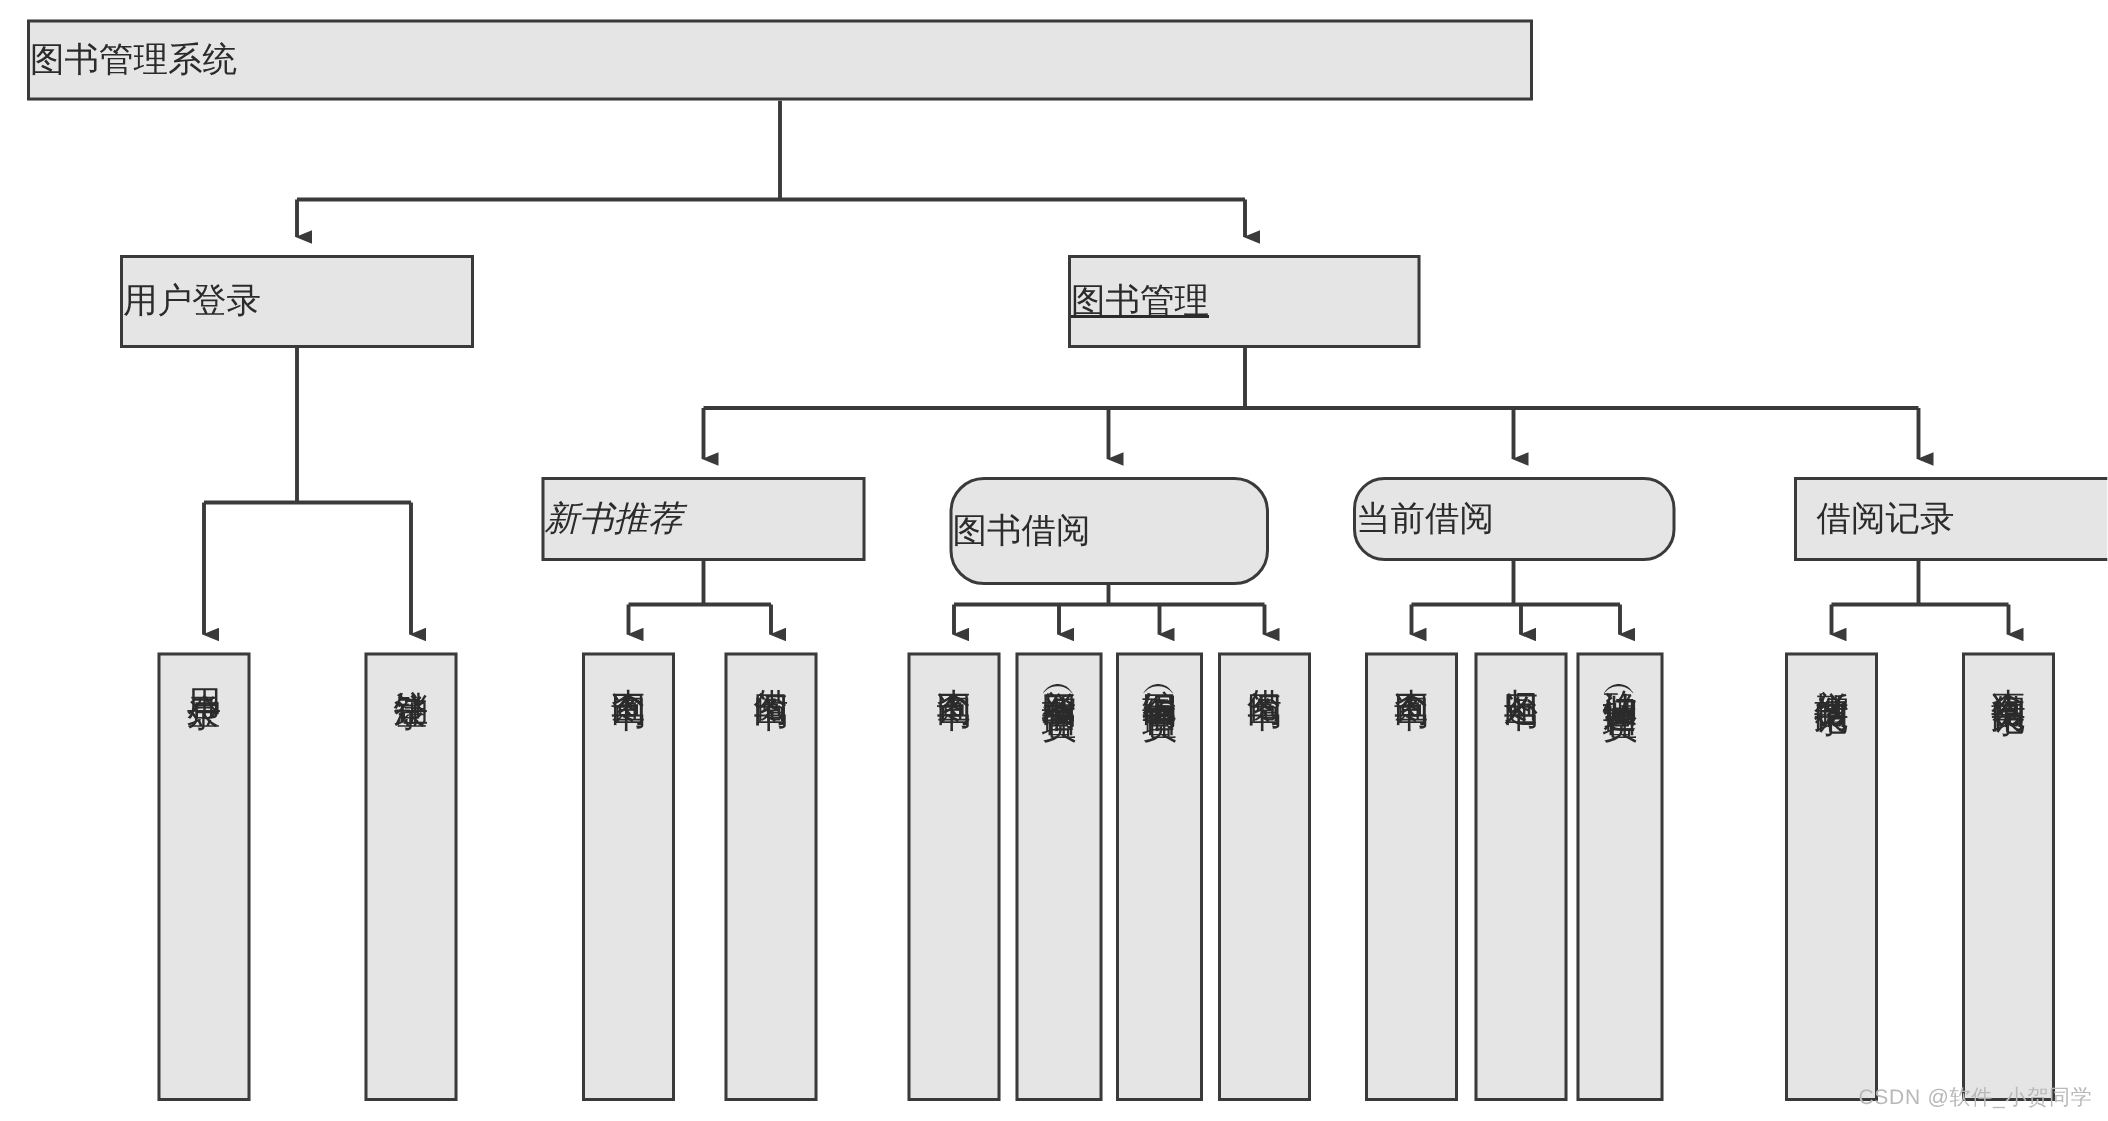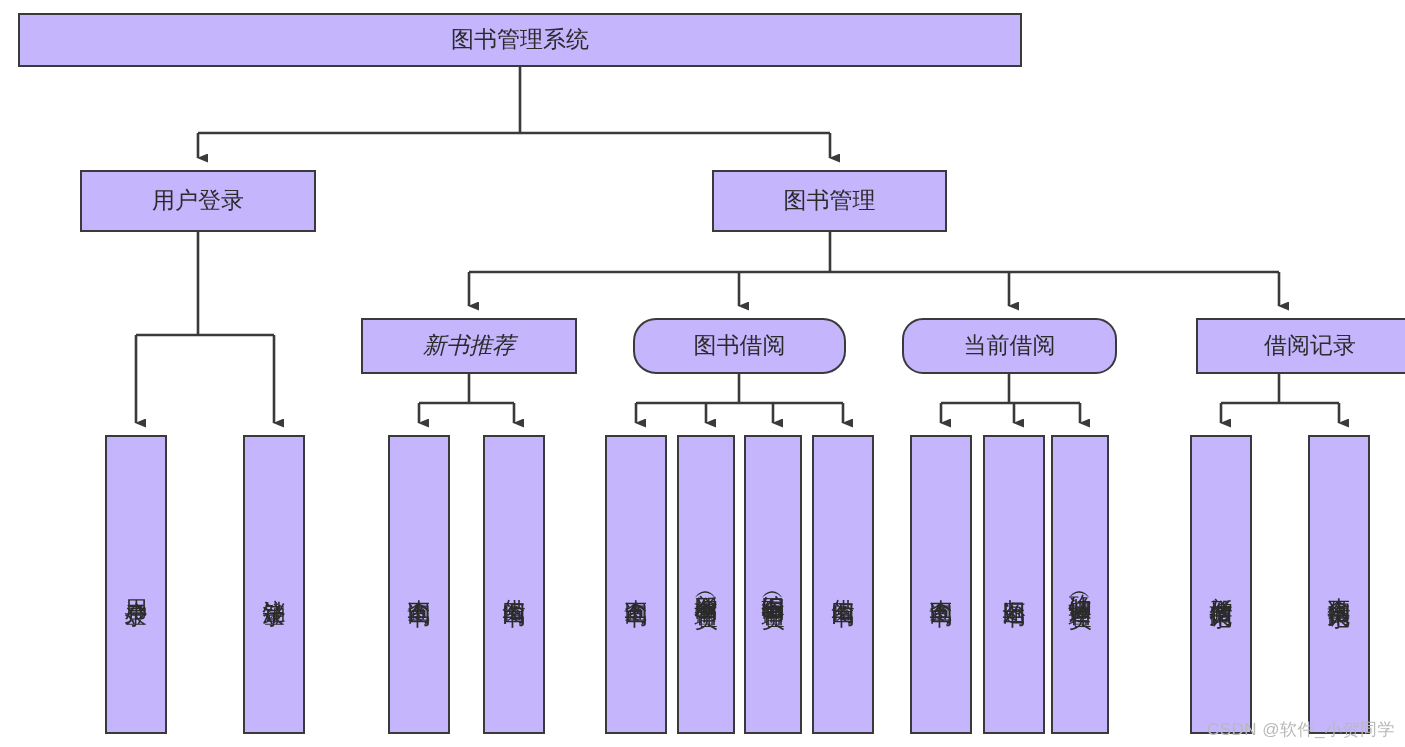--- a/index.html
+++ b/index.html
@@ -22,44 +22,43 @@
     left: 0;
     top: 0;
     width: 1405px;
     height: 747px;
     pointer-events: none;
   }
   .node {
     position: absolute;
     box-sizing: border-box;
     border: 2.5px solid #3a3a3a;
-    background: #c4b5fd;
+    background: #e5e5e5;
     color: #2b2b2b;
     display: flex;
     align-items: center;
-    justify-content: center;
     text-align: center;
     line-height: 1.18;
   }
   .node.h {
     font-size: 23px;
   }
   .node.v {
     writing-mode: vertical-rl;
     text-orientation: upright;
     font-size: 23px;
     letter-spacing: 2px;
     padding-top: 4px;
     padding-bottom: 4px;
   }
   #watermark {
     position: absolute;
     right: 10px;
     bottom: 6px;
-    font-size: 17px;
+    font-size: 14px;
     color: #b9b9b9;
     letter-spacing: 0.5px;
     white-space: nowrap;
   }
 </style>
 </head>
 <body>
 
 <div id="canvas">
 
@@ -106,27 +105,27 @@
       </g>
   </svg>
 
   <div id="nodes-layer">
       <div class="node h" style="left: 18px; top: 13px; width: 1004px; height: 54px;">
         <span>图书管理系统</span>
       </div>
       <div class="node h" style="left: 80px; top: 170px; width: 236px; height: 62px;">
         <span>用户登录</span>
       </div>
-      <div class="node h" style="left: 712px; top: 170px; width: 235px; height: 62px;">
+      <div class="node h" style="left: 712px; top: 170px; width: 235px; height: 62px; text-decoration: underline;">
         <span>图书管理</span>
       </div>
       <div class="node h" style="left: 361px; top: 318px; width: 216px; height: 56px; font-style: italic;">
         <span>新书推荐</span>
       </div>
-      <div class="node h" style="left: 633px; top: 318px; width: 213px; height: 56px; border-radius: 23px;">
+      <div class="node h" style="left: 633px; top: 318px; width: 213px; height: 72px; border-radius: 23px;">
         <span>图书借阅</span>
       </div>
       <div class="node h" style="left: 902px; top: 318px; width: 215px; height: 56px; border-radius: 21px;">
         <span>当前借阅</span>
       </div>
       <div class="node h" style="left: 1196px; top: 318px; width: 215px; height: 56px; padding-left: 13px;">
         <span>借阅记录</span>
       </div>
       <div class="node v" style="left: 105px; top: 435px; width: 62px; height: 299px;">
         <span>用户登录</span>

